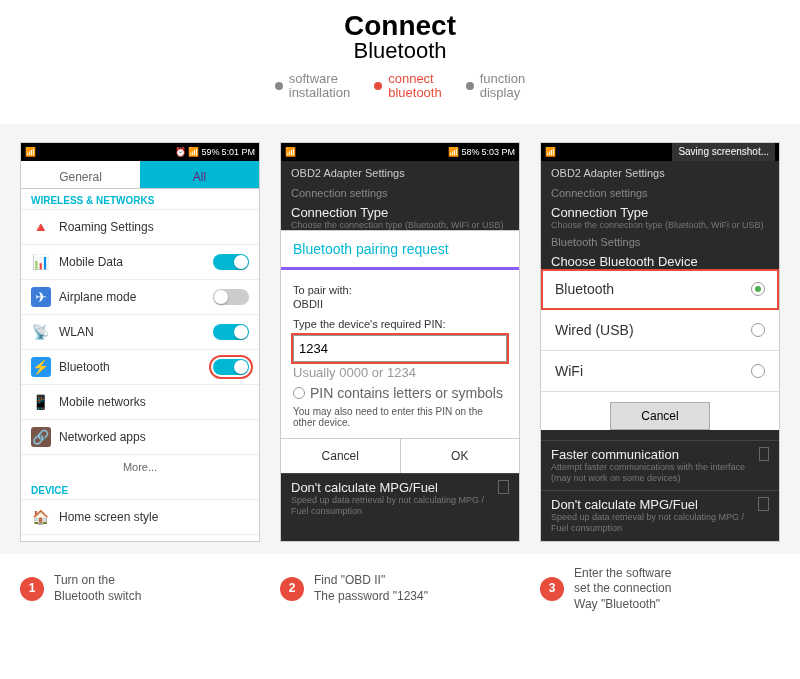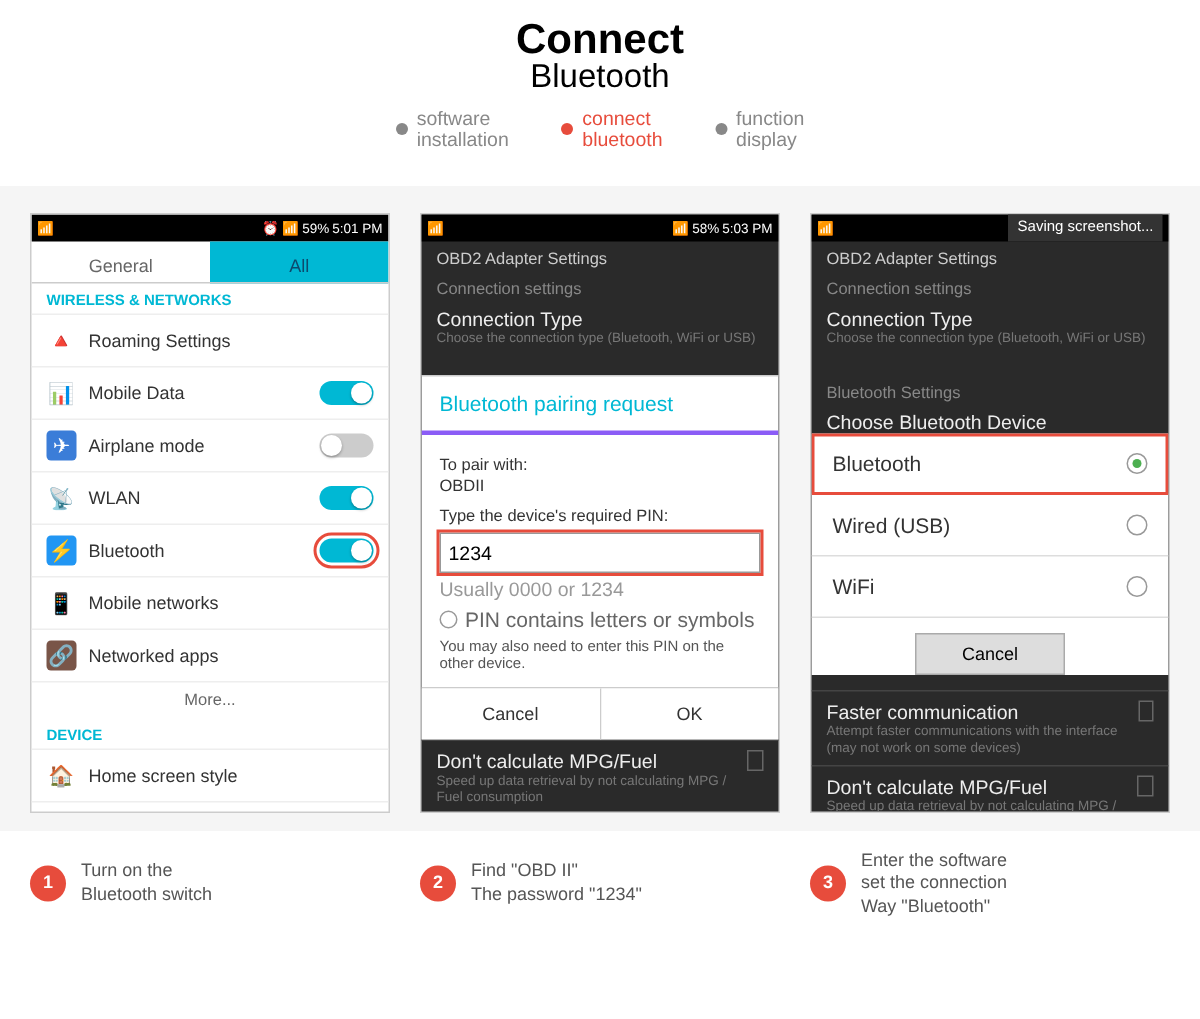--- a/index.html
+++ b/index.html
@@ -1,45 +1,45 @@
 <!DOCTYPE html>
 <html><head>
 <meta charset="utf-8">
 <style>
 *{margin:0;padding:0;box-sizing:border-box;font-family:Arial,Helvetica,sans-serif}
 body{width:800px;height:679px;background:#fff;overflow:hidden}
 .header{text-align:center;padding:10px 0 8px}
 .header h1{font-size:28px;font-weight:bold;color:#000}
 .header h2{font-size:22px;font-weight:normal;color:#000;margin-top:-4px}
-.nav{display:flex;justify-content:center;gap:35px;margin-top:8px;font-size:13px;color:#888}
+.nav{display:flex;justify-content:center;gap:24px;margin-top:8px;font-size:13px;color:#888}
 .nav-item{display:flex;align-items:center;gap:6px;text-align:left;line-height:1.1}
 .nav-item.active{color:#e74c3c}
 .dot{width:8px;height:8px;border-radius:50%;background:#888;display:inline-block}
 .nav-item.active .dot{background:#e74c3c}
 .band{background:#f5f5f5;margin-top:15px;padding:18px 20px 12px;display:flex;justify-content:space-between;gap:15px}
 .phone{width:240px;height:400px;background:#fff;border:1px solid #ccc;position:relative;overflow:hidden;font-size:11px}
 .status{height:18px;background:#000;color:#fff;display:flex;justify-content:space-between;align-items:center;padding:0 4px;font-size:9px}
 .status .left,.status .right{display:flex;gap:2px;align-items:center}
 .tabs{display:flex;height:28px}
 .tab{flex:1;text-align:center;line-height:32px;font-size:12px;color:#666;border-bottom:1px solid #ccc}
-.tab.active{background:#00b8d4;color:#0c4a6e}
+.tab.active{background:#00b8d4;color:#701a75}
 .section-h{color:#00b8d4;font-size:10px;font-weight:bold;padding:6px 10px 3px;border-bottom:1px solid #eee}
 .row{display:flex;align-items:center;padding:7px 10px;border-bottom:1px solid #eee;gap:8px}
 .row .ico{width:20px;height:20px;display:flex;align-items:center;justify-content:center;font-size:14px;border-radius:3px}
 .row .lbl{flex:1;font-size:12px;color:#333}
 .toggle{width:36px;height:16px;border-radius:8px;background:#ccc;position:relative}
 .toggle.on{background:#00b8d4}
 .toggle::after{content:"";width:14px;height:14px;border-radius:50%;background:#fff;position:absolute;top:1px;left:1px;box-shadow:0 1px 2px rgba(0,0,0,.3)}
 .toggle.on::after{left:21px}
 .toggle.hl{outline:2px solid #e74c3c;outline-offset:2px;border-radius:10px}
 .more{text-align:center;color:#666;font-size:11px;padding:6px}
 .dark{background:#2a2a2a;color:#aaa}
 .dark-h{color:#ccc;font-size:11px;padding:6px 10px 2px}
 .dark-t{color:#eee;font-size:13px;padding:4px 10px 0}
-.dark-s{color:#777;font-size:9px;padding:0 10px 20px;line-height:1.2}
+.dark-s{color:#777;font-size:9px;padding:0 10px 0;line-height:1.2}
 .dark-row{display:flex;justify-content:space-between;align-items:flex-start;padding:6px 10px;border-top:1px solid #444}
 .chk{width:14px;height:14px;border:1px solid #666}
 .dialog{background:#fff;margin:0;border-top:1px solid #ccc}
 .dialog-h{color:#00b8d4;font-size:14px;padding:10px 12px;border-bottom:3px solid #8b5cf6}
 .dialog-b{padding:10px 12px;color:#333;font-size:11px}
 .dialog-b .lbl2{margin:4px 0 2px}
 .dialog-b .val{font-weight:normal;margin-bottom:8px}
 .pin-input{width:100%;border:1px solid #999;padding:5px;font-size:13px;outline:2px solid #e74c3c;outline-offset:0;margin:3px 0}
 .hint{color:#999;font-size:13px}
 .chkrow{display:flex;align-items:center;gap:5px;margin:5px 0;font-size:14px;color:#666}

